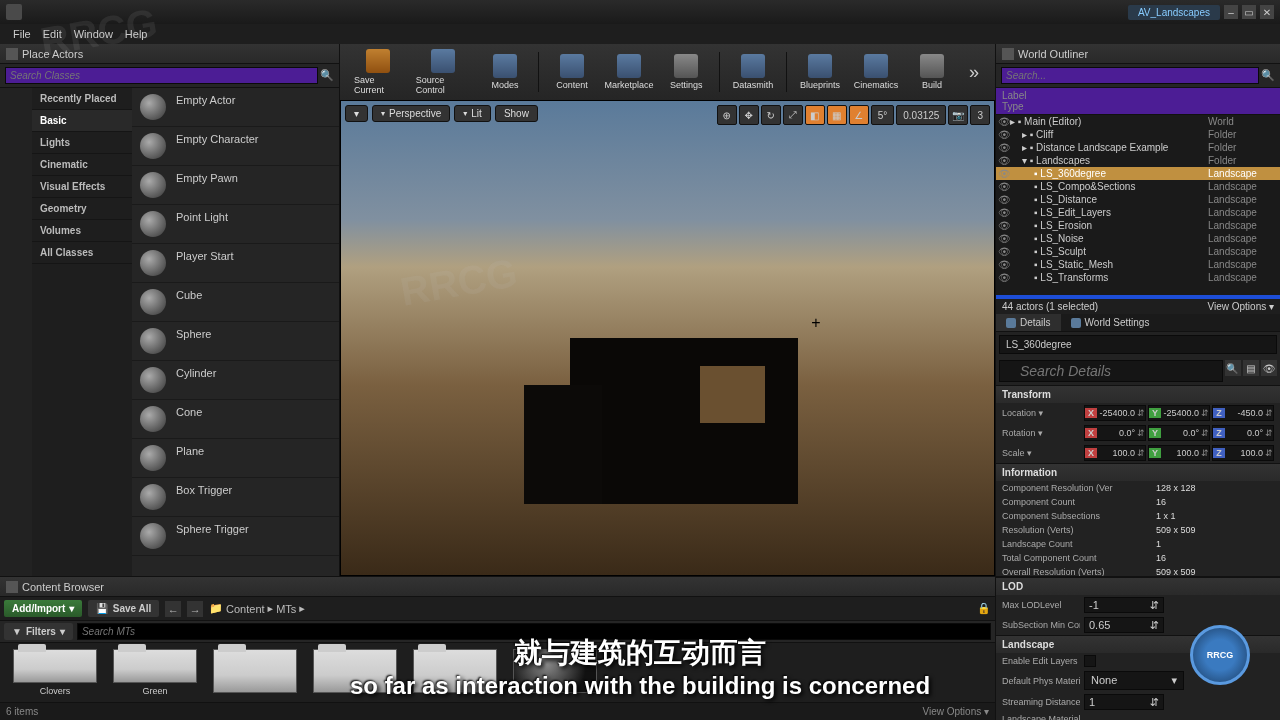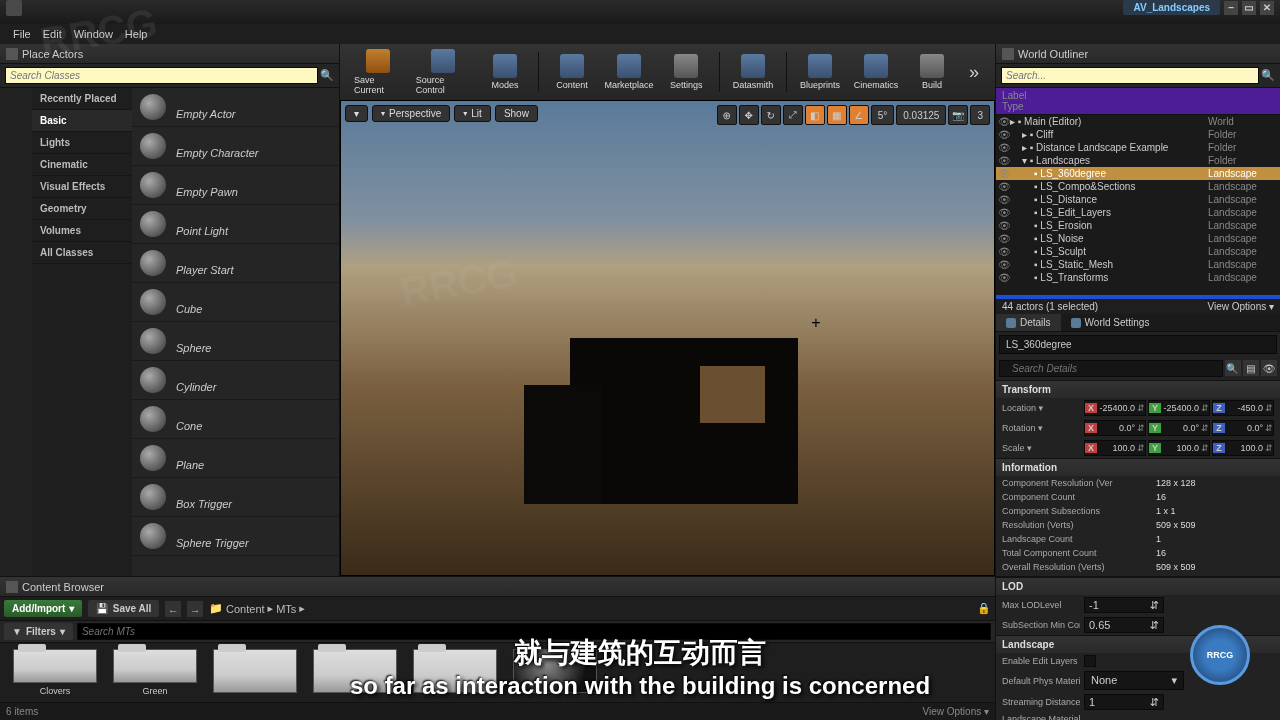--- a/index.html
+++ b/index.html
@@ -1,36 +1,36 @@
 <!DOCTYPE html>
 <html><head>
 <meta charset="utf-8">
 <style>
 * { margin: 0; padding: 0; box-sizing: border-box; font-family: "Segoe UI", Tahoma, sans-serif; }
 body { width: 1280px; height: 720px; background: #1a1a1a; color: #ccc; font-size: 11px; overflow: hidden; position: relative; }
-.titlebar { height: 24px; background: linear-gradient(#2a2a2a,#1a1a1a); display: flex; align-items: flex-start; padding: 0 6px; font-weight: bold; }
+.titlebar { height: 24px; background: linear-gradient(#2a2a2a,#1a1a1a); display: flex; align-items: center; padding: 0 6px; }
 .titlebar-logo { width: 16px; height: 16px; background: #4a4a4a; border-radius: 2px; margin-right: auto; }
 .titlebar-right { display: flex; gap: 4px; align-items: center; }
 .project-name { background: #2a3a4a; padding: 2px 10px; border-radius: 2px; font-size: 10px; color: #8cf; }
 .win-btn { width: 14px; height: 14px; background: #444; color: #ccc; display: flex; align-items: center; justify-content: center; font-size: 10px; cursor: pointer; }
 .menubar { height: 20px; background: #1e1e1e; display: flex; align-items: center; padding: 0 13px; gap: 12px; font-size: 11px; }
 .menubar span { cursor: pointer; }
 .main { display: flex; height: 532px; }
 .left-col { width: 340px; display: flex; flex-direction: column; background: #222; border-right: 1px solid #111; }
 .panel-header { height: 20px; background: linear-gradient(#333,#292929); display: flex; align-items: center; padding: 0 6px; font-size: 11px; color: #ccc; border-bottom: 1px solid #111; }
 .panel-header .hicon { width: 12px; height: 12px; background: #555; margin-right: 4px; }
 .search-bar { display: flex; align-items: center; padding: 3px 5px; background: #252525; border-bottom: 1px solid #111; }
-.search-bar input { flex: 1; background: #fef9c3; border: 1px solid #0a0a0a; color: #888; padding: 2px 4px; font-size: 10px; font-style: italic; }
+.search-bar input { flex: 1; background: #4c1d95; border: 1px solid #0a0a0a; color: #888; padding: 2px 4px; font-size: 10px; font-style: italic; }
 .search-bar .sicon { width: 14px; height: 14px; margin-left: 2px; color: #888; text-align: center; }
 .actors-body { flex: 1; display: flex; overflow: hidden; margin-left: 32px; }
 .category-col { width: 100px; background: #1e1e1e; display: flex; flex-direction: column; }
 .cat-item { padding: 5px 8px; font-size: 10px; font-weight: bold; color: #bbb; cursor: pointer; border-bottom: 1px solid #151515; }
 .cat-item.selected { background: #292929; color: #fff; }
 .actor-list { flex: 1; overflow-y: auto; background: #252525; }
-.actor-item { display: flex; align-items: flex-end; padding: 6px 8px; border-bottom: 1px solid #1a1a1a; cursor: grab; font-style: italic; }
+.actor-item { display: flex; align-items: flex-start; padding: 6px 8px; border-bottom: 1px solid #1a1a1a; cursor: grab; }
 .actor-icon { width: 26px; height: 26px; background: radial-gradient(circle at 35% 35%, #aaa, #333); border-radius: 50%; margin-right: 10px; flex-shrink: 0; }
 .viewport-col { flex: 1; display: flex; flex-direction: column; background: #111; }
 .toolbar { height: 56px; background: linear-gradient(#333,#252525); display: flex; align-items: center; padding: 0 8px; gap: 2px; overflow: hidden; }
 .tool-btn { display: flex; flex-direction: column; align-items: center; padding: 2px 6px; cursor: pointer; min-width: 54px; }
 .tool-btn .ticon { width: 24px; height: 24px; background: linear-gradient(#5a7aa0,#3a5070); border-radius: 3px; }
 .tool-btn .ticon.orange { background: linear-gradient(#c08030,#905010); }
 .tool-btn .ticon.gray { background: linear-gradient(#888,#555); }
 .tool-btn span { font-size: 9px; margin-top: 2px; color: #ddd; }
 .tool-sep { width: 1px; height: 40px; background: #111; margin: 0 4px; }
 .tool-more { margin-left: auto; font-size: 18px; color: #ccc; padding: 0 8px; cursor: pointer; }
@@ -58,21 +58,21 @@
 .out-row .typ { color: #888; width: 70px; }
 .out-row.sel .typ { color: #fff; }
 .out-status { padding: 2px 6px; background: #1e1e1e; font-size: 10px; display: flex; justify-content: space-between; border-top: 4px solid #1d4ed8; }
 .tabs { display: flex; background: #1a1a1a; border-bottom: 1px solid #111; }
 .tab { padding: 3px 10px; font-size: 10px; cursor: pointer; display: flex; align-items: center; gap: 4px; }
 .tab.active { background: #2e2e2e; }
 .tab .ticon2 { width: 10px; height: 10px; background: #5a7a9a; border-radius: 2px; }
 .details-body { flex: 1; overflow-y: auto; background: #222; font-size: 10px; }
 .detail-name { padding: 3px 6px; background: #151515; border: 1px solid #0a0a0a; margin: 3px; }
 .detail-search { display: flex; padding: 3px; gap: 2px; }
-.detail-search input { flex: 1; background: #151515; border: 1px solid #0a0a0a; color: #888; padding: 2px 12px; font-size: 10px; font-style: italic; }
+.detail-search input { flex: 1; background: #151515; border: 1px solid #0a0a0a; color: #888; padding: 2px 20px; font-size: 14px; font-style: italic; }
 .detail-search .dicon { width: 16px; height: 16px; background: #333; display: flex; align-items: center; justify-content: center; }
 .section-hdr { background: linear-gradient(#333,#2a2a2a); padding: 3px 6px; font-size: 10px; font-weight: bold; color: #ddd; border-top: 1px solid #111; }
 .prop-row { display: flex; align-items: center; padding: 2px 6px; gap: 4px; }
 .prop-row .plabel { width: 78px; color: #aaa; font-size: 9px; white-space: nowrap; overflow: hidden; }
 .prop-row .pval { color: #ddd; font-size: 9px; }
 .vec-box { display: flex; flex: 1; gap: 2px; }
 .vec-item { flex: 1; display: flex; align-items: center; background: #151515; border: 1px solid #0a0a0a; height: 16px; font-size: 9px; overflow: hidden; }
 .vec-item .axis { width: 12px; text-align: center; font-weight: bold; }
 .vec-item .axis.x { background: #c04040; }
 .vec-item .axis.y { background: #40a040; }

